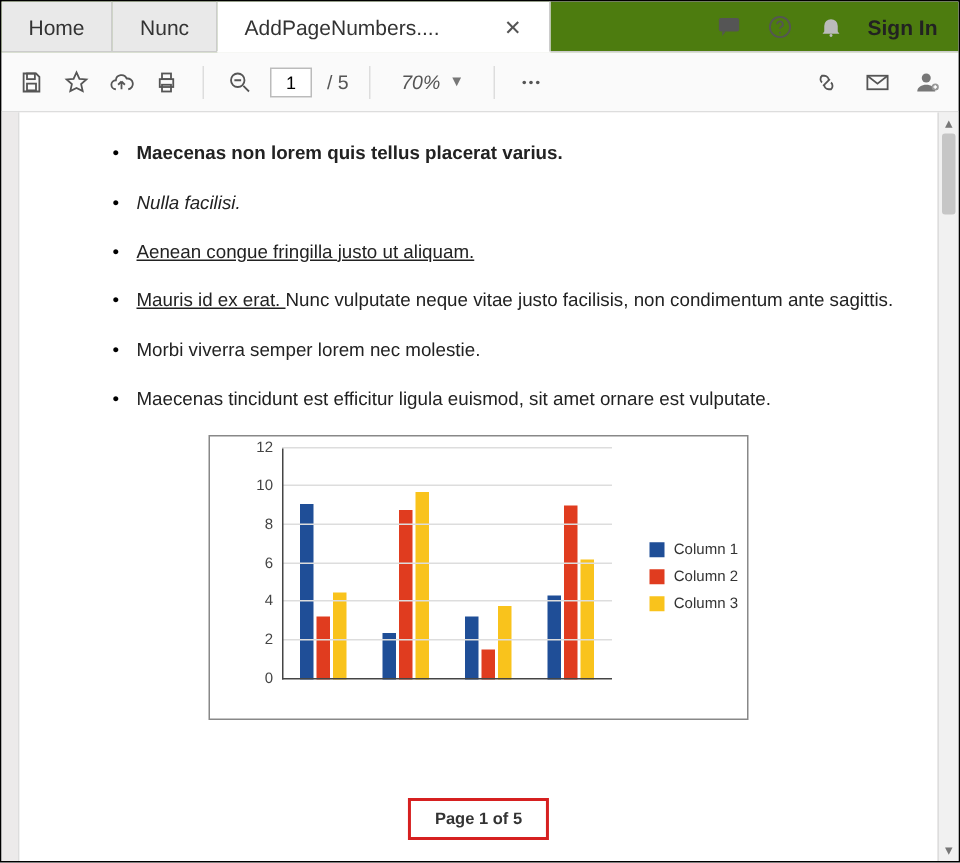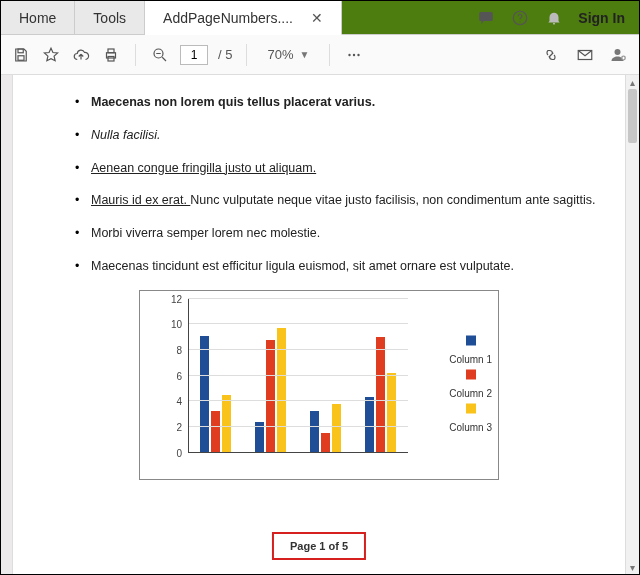--- a/index.html
+++ b/index.html
@@ -12,41 +12,41 @@
     display: flex; align-items: stretch; height: 34px;
     background: #4d7c0f; border-bottom: 1px solid #ccc;
     font-size: 14px;
   }
   .tabs { display: flex; }
   .tab {
     padding: 0 18px; display: flex; align-items: center;
     border-right: 1px solid #ccc; color: #333; cursor: pointer;
     background: #e9e9e9;
   }
-  .tab.active { background: #fff; border-bottom: 1px solid #fff; margin-bottom: -1px; }
+  .tab.active { background: #fff; border-bottom: 1px solid #fff; margin-bottom: -1px; gap: 25px; }
   .tab .close { margin-left: 18px; color: #555; font-size: 14px; }
   .titlebar .spacer { flex: 1; }
   .titlebar .right { display: flex; align-items: center; gap: 14px; padding: 0 14px; }
   .ic { width: 20px; height: 20px; display:inline-flex; align-items:center; justify-content:center; color:#555; }
   .ic svg { width: 18px; height: 18px; stroke: currentColor; fill: none; stroke-width: 1.6; }
   .signin { font-weight: 600; color: #222; cursor: pointer; }
 
   .toolbar {
     height: 40px; background: #fafafa; border-bottom: 1px solid #ddd;
     display: flex; align-items: center; padding: 0 10px; gap: 10px;
     color: #555; font-size: 13px;
   }
   .toolbar .ic { cursor: pointer; }
   .sep { width:1px; height:22px; background:#ddd; margin:0 4px; }
   .page-input {
     width: 28px; height: 20px; border: 1px solid #bbb; text-align: center;
     font-size: 12px; background:#fff;
   }
   .pagecount { color:#555; }
-  .zoom { display:flex; align-items:center; gap:4px; padding:0 6px; }
+  .zoom { display:flex; align-items:center; gap:4px; padding:0 6px;font-style:italic; }
   .zoom span.chev { font-size:10px; color:#777; margin-left:2px; }
   .toolbar .right { margin-left:auto; display:flex; align-items:center; gap:14px; }
 
   .viewport {
     position: relative; height: calc(575px - 34px - 40px - 2px);
     background: #eceaea; display:flex;
   }
   .leftrail { width: 12px; background:#eceaea; border-right:1px solid #ddd; height:100%; }
   .page {
     background:#fff; margin: 0 auto; width: calc(100% - 12px - 14px);
@@ -75,35 +75,35 @@
   .grid.axis { border-top:1px solid #444; }
   .xaxis { position:absolute; left:48px; right:90px; bottom:0; height:26px; }
   .xlabel { position:absolute; top:6px; font-size:10px; color:#444; transform:translateX(-50%); }
   .xtick  { position:absolute; top:0; width:1px; height:4px; background:#444; }
   .bars { position:absolute; inset:0; }
   .bar { position:absolute; bottom:0; }
   .c1 { background:#1f4e97; }
   .c2 { background:#e03c1f; }
   .c3 { background:#f9c31c; }
   .legend { position:absolute; right:6px; top:50%; transform:translateY(-50%); font-size:10px; color:#333; }
-  .legend .row { display:flex; align-items:center; gap:6px; margin:3px 0;flex-direction:column; }
+  .legend .row { display:flex; align-items:center; gap:6px; margin:3px 0; }
   .swatch { width:10px;height:10px;display:inline-block; }
 
   .footer-label {
     position:absolute; left:50%; bottom:14px; transform:translateX(-50%);
     border:2px solid #d62020; padding:4px 16px; font-size:11px; color:#333;font-weight:bold;
   }
 </style>
 </head>
 <body>
 
 <div class="titlebar">
   <div class="tabs">
     <div class="tab">Home</div>
-    <div class="tab">Tools</div>
+    <div class="tab">Nunc</div>
     <div class="tab active">
       <span>AddPageNumbers....</span>
       <span class="close">✕</span>
     </div>
   </div>
   <div class="spacer"></div>
   <div class="right">
     <span class="ic">
         <svg viewBox="0 0 24 24">
           <rect x="3" y="4" width="18" height="12" rx="2" fill="#555" stroke="none"></rect>

